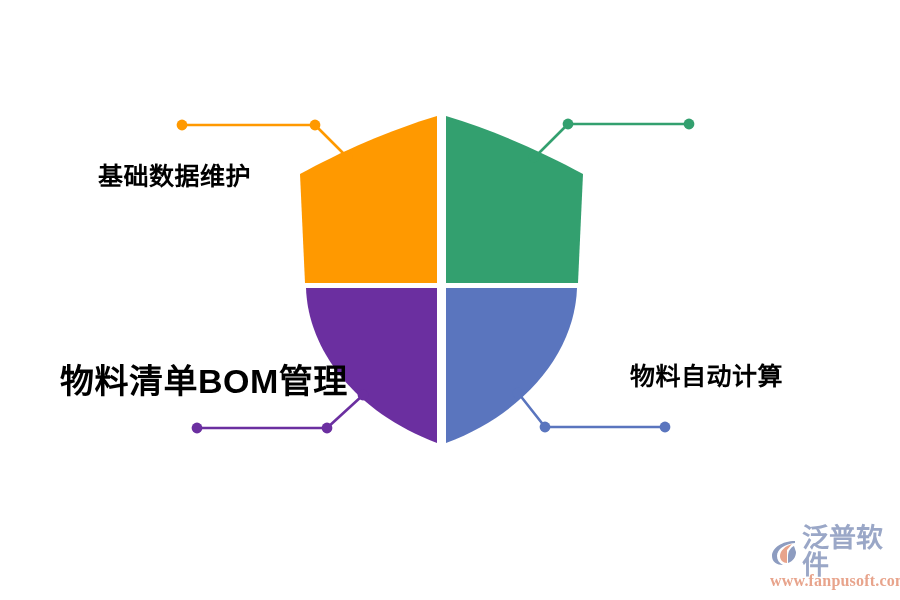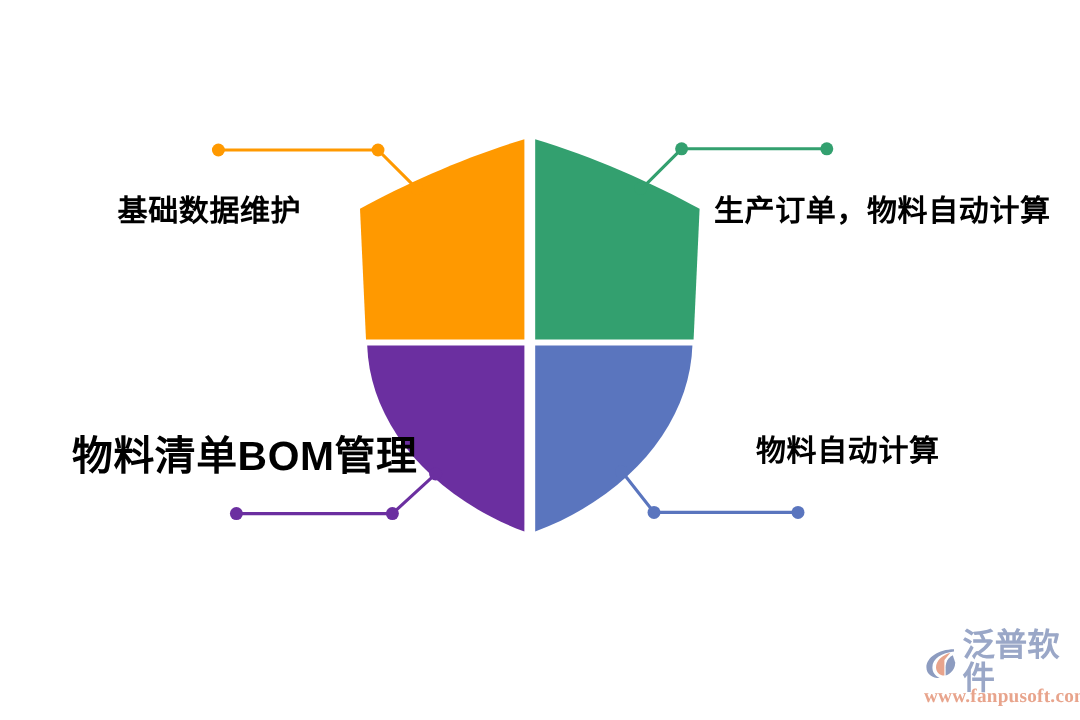--- a/index.html
+++ b/index.html
@@ -163,21 +163,20 @@
       <path d="M 509 394 L 535 427 L 655 427" fill="none" stroke="#5A75BE" stroke-width="2.6" stroke-linecap="round" stroke-linejoin="round"></path>
       <circle cx="508" cy="393" r="5.4" fill="#5A75BE"></circle>
       <circle cx="535" cy="427" r="5.4" fill="#5A75BE"></circle>
       <circle cx="655" cy="427" r="5.4" fill="#5A75BE"></circle>
     </g>
 
   </svg>
 
   <div class="label label-tl">基础数据维护</div>
 
-  <div class="label label-tr">生产订单，物料自动计算</div>
 
   <div class="label label-bl">物料清单BOM管理</div>
 
   <div class="label label-br">物料自动计算</div>
 
   <div id="watermark">
     <div id="watermark-row">
       <svg id="watermark-mark" viewBox="0 0 32 32" xmlns="http://www.w3.org/2000/svg">
         <path d="M27 5 C14 5, 4 12, 4 20 C4 26, 9 29, 15 29 C11 27, 9 24, 9 20 C9 13, 17 8, 27 7 Z" fill="#8d9cc0"></path>
         <path d="M24 8 C17 10, 12 15, 12 20 C12 24, 15 27, 19 27 L19 14 Z" fill="#e8a48c"></path>

